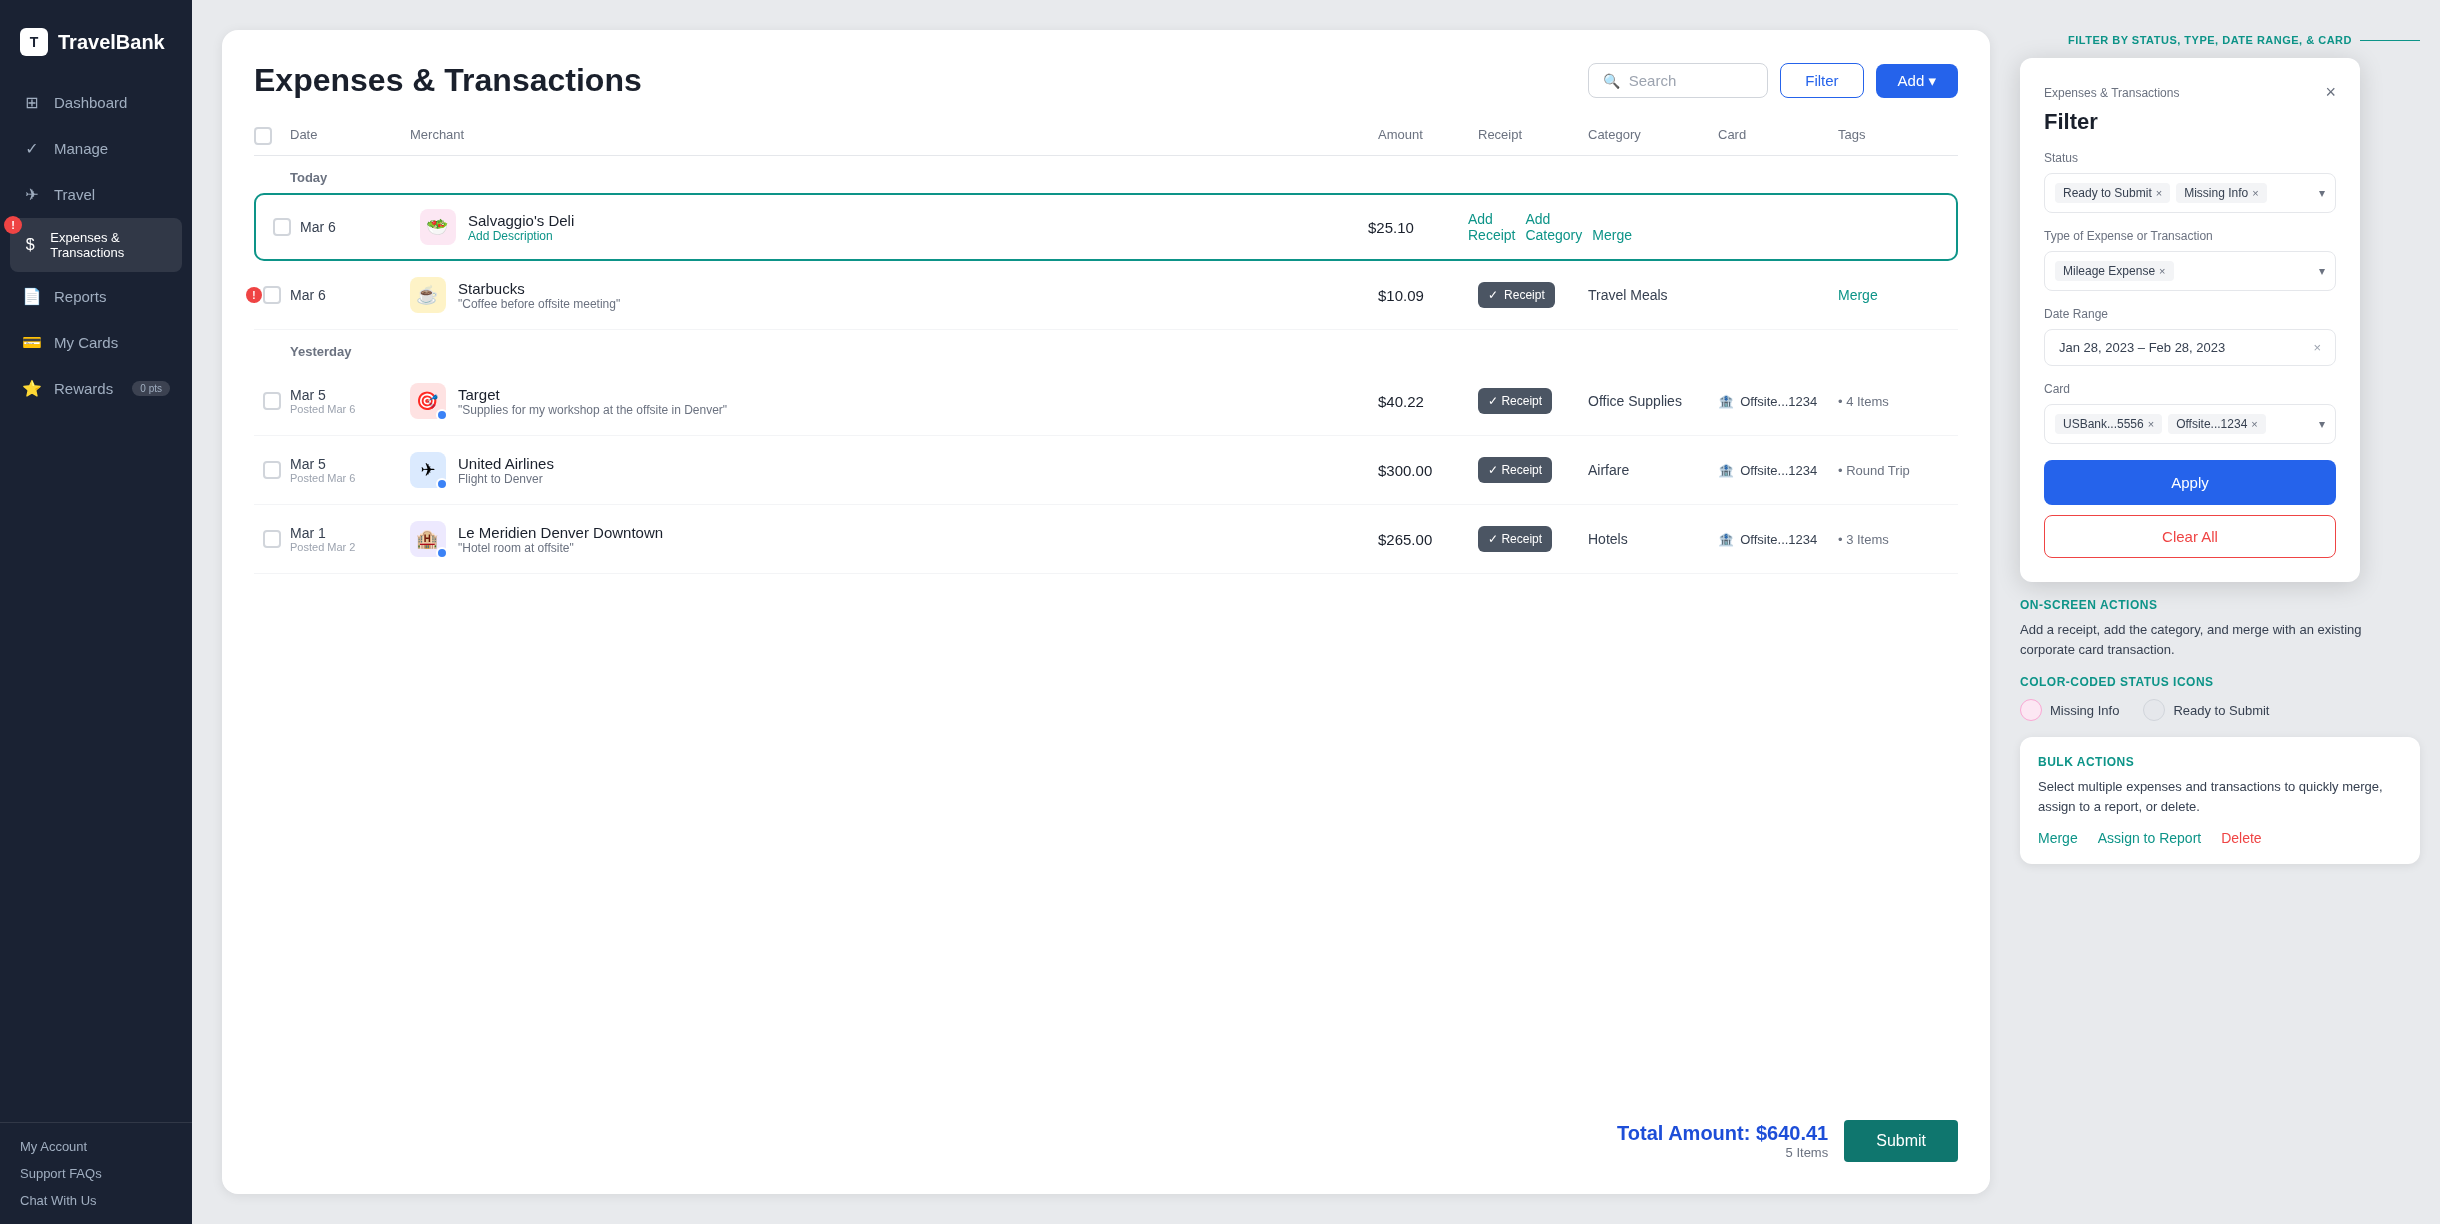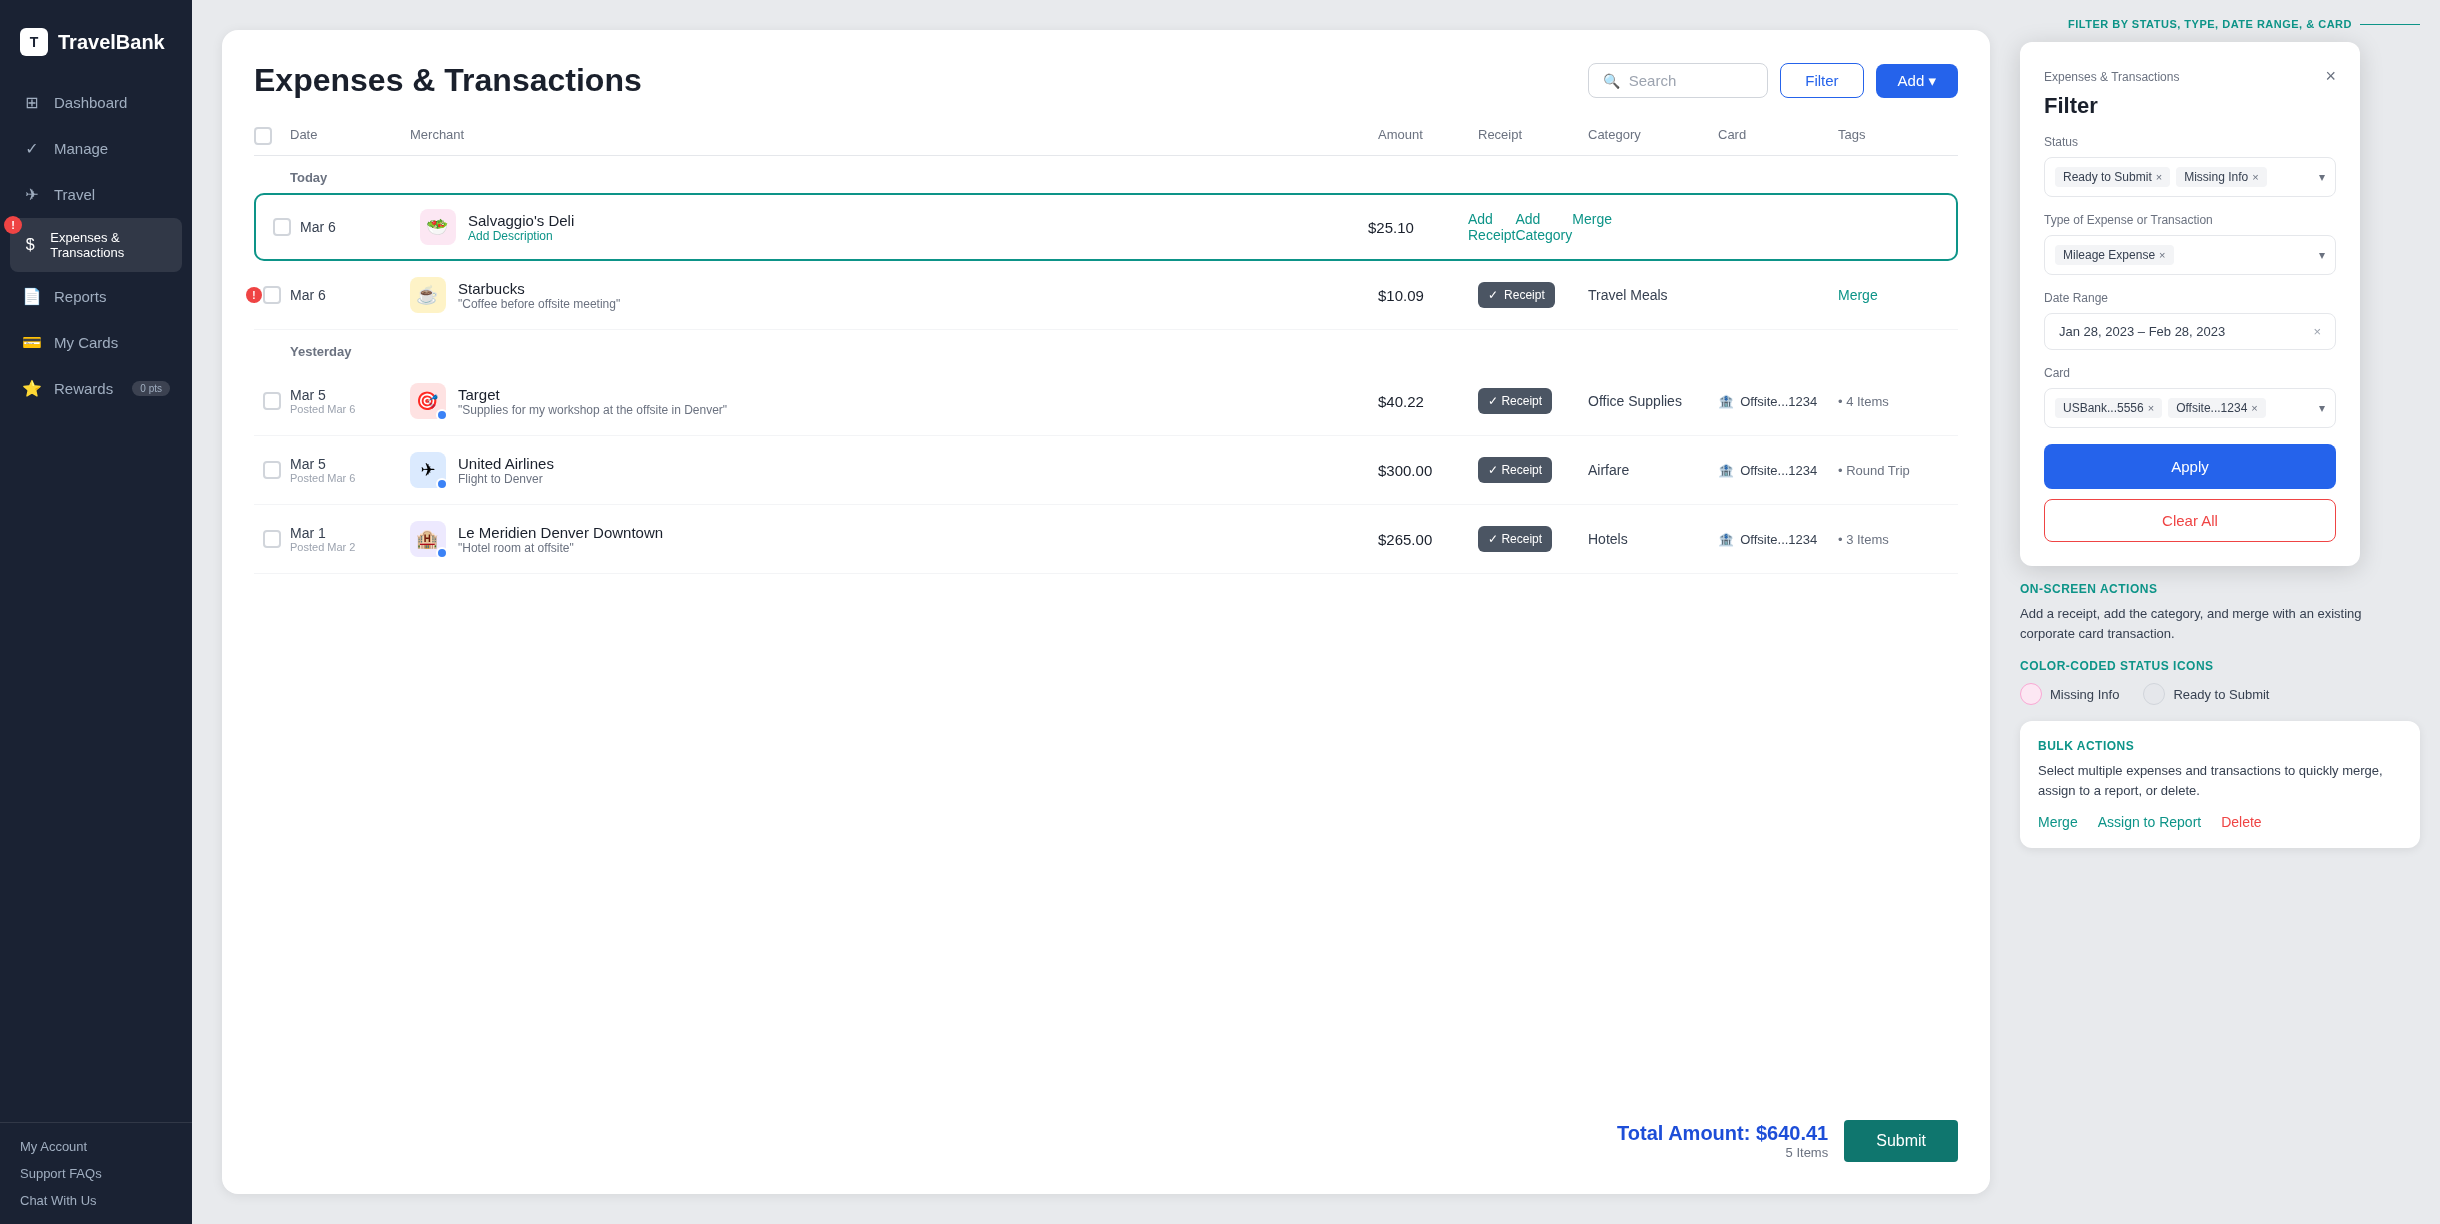--- a/index.html
+++ b/index.html
@@ -299,22 +299,22 @@
       font-size: 13px;
     }
 
     .tags-cell {
       color: #6b7280;
       font-size: 13px;
     }
 
     .action-links {
       display: flex;
-      align-items: flex-start;
-      gap: 0;
+      align-items: flex-end;
+      gap: 10px;
     }
     .action-link {
       color: #0d9488;
       font-size: 14px;
       cursor: pointer;
       text-decoration: none;
     }
 
     
     .panel-footer {
@@ -450,21 +450,21 @@
       flex: 1;
       display: flex;
       flex-direction: column;
       overflow: hidden;
       padding: 30px 30px 30px 30px;
     }
 
     .right-side {
       width: 420px;
       flex-shrink: 0;
-      padding: 8px 20px 20px 0;
+      padding: 24px 20px 20px 0;
       display: flex;
       flex-direction: column;
       gap: 0;
       position: relative;
     }
   </style>
 </head>
 <body>
 
 <div class="sidebar">

